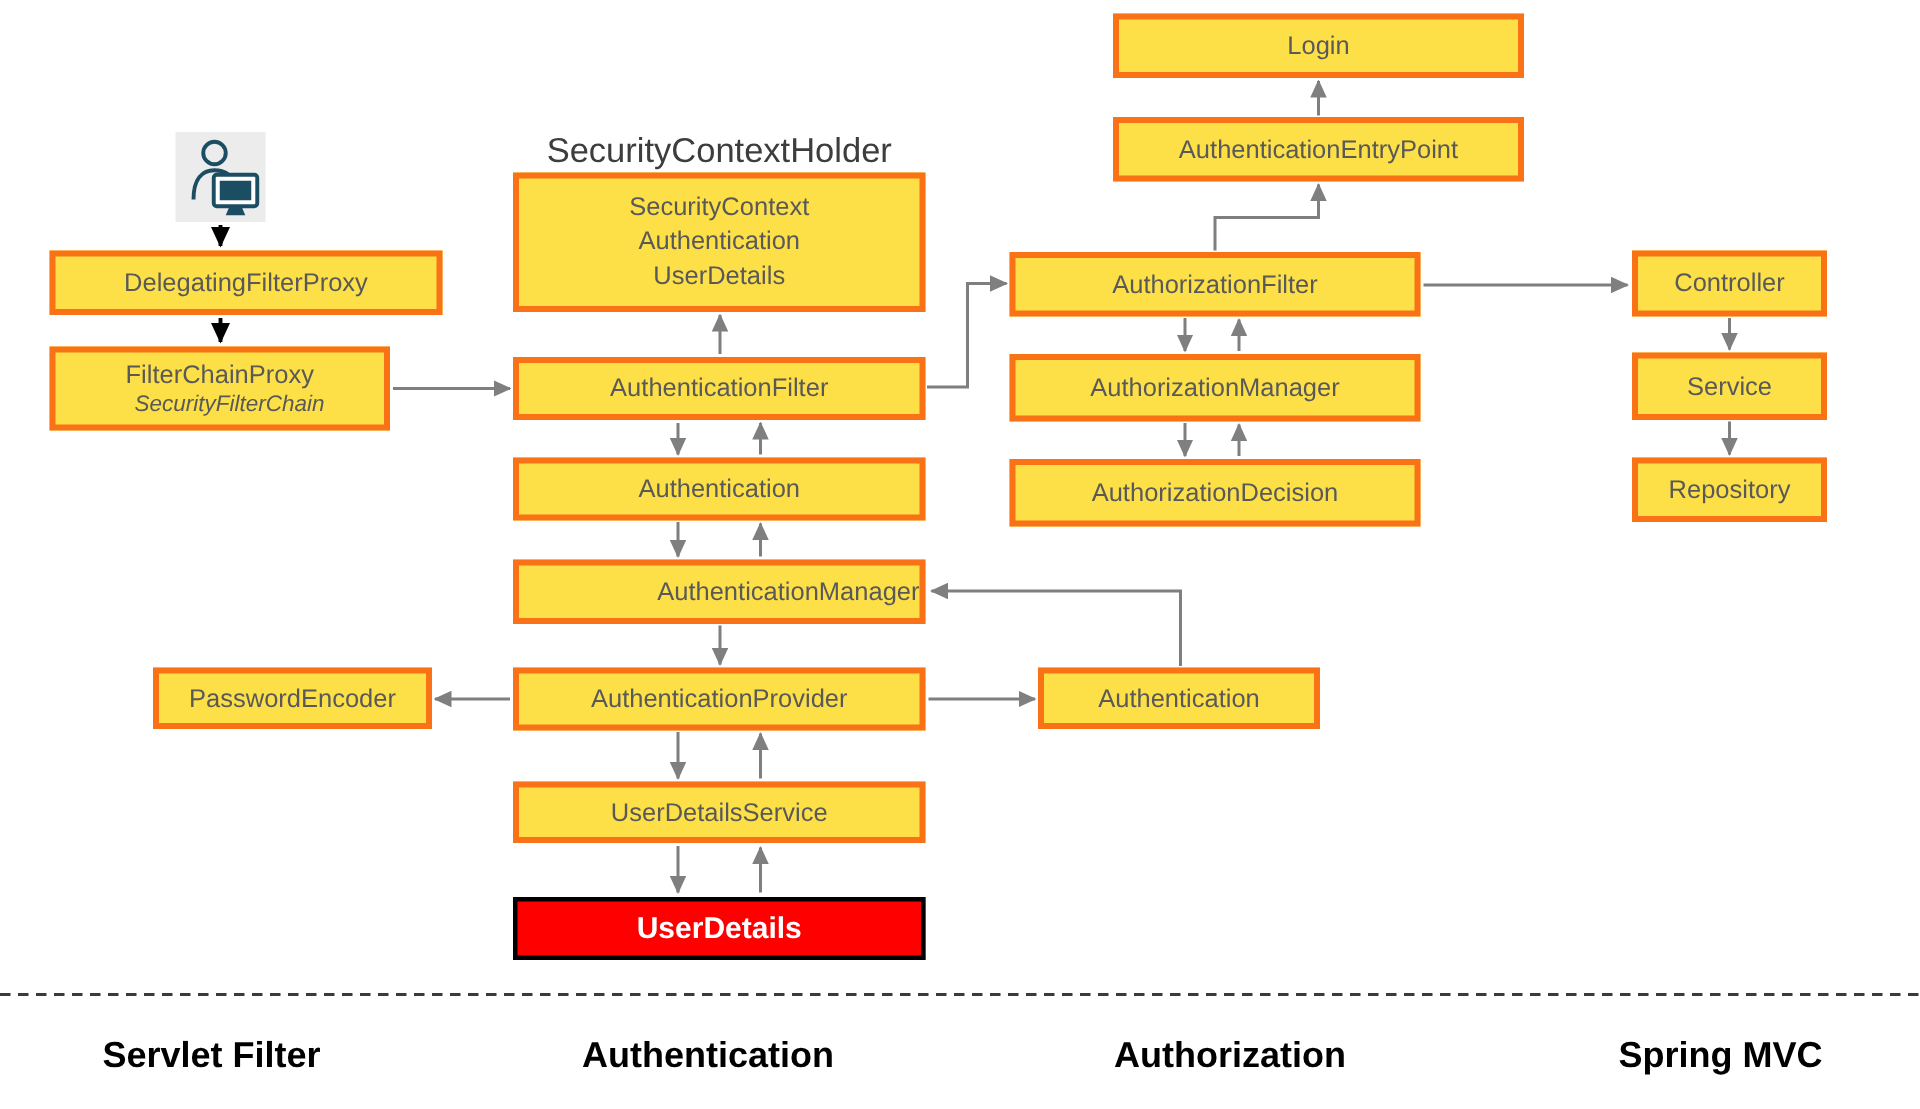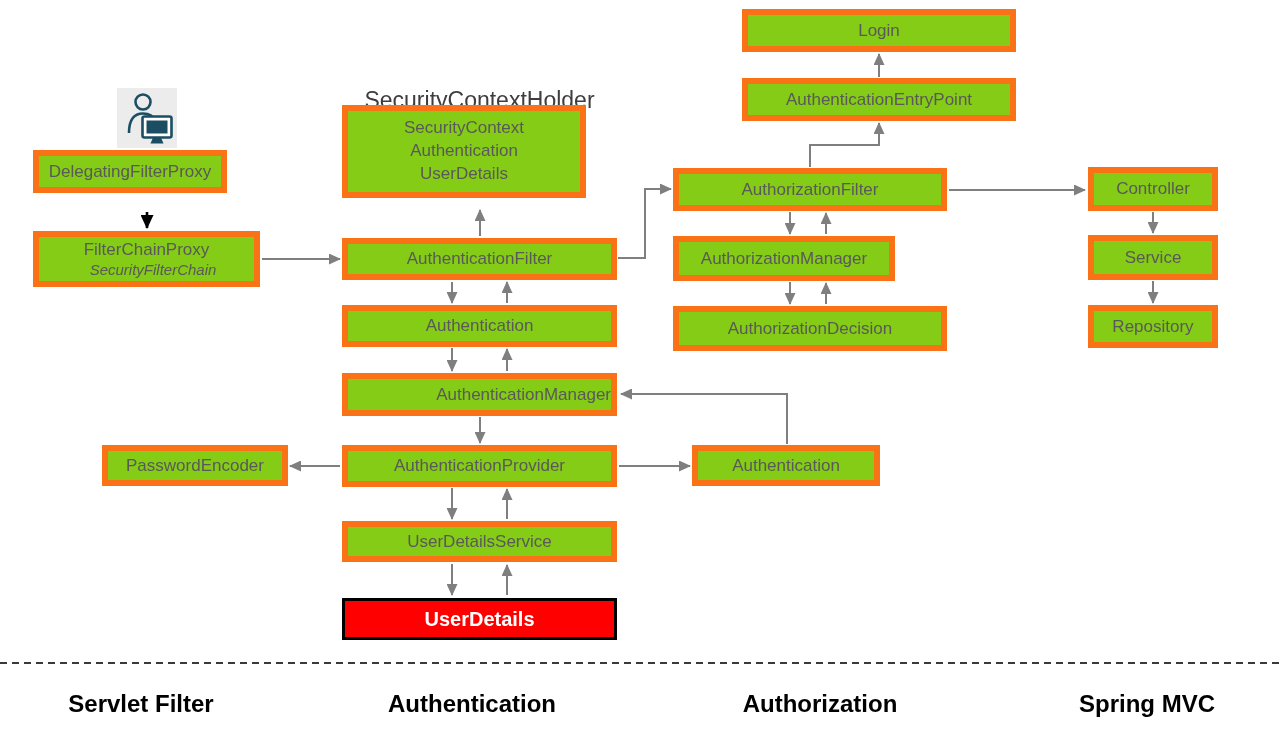--- a/index.html
+++ b/index.html
@@ -2,34 +2,34 @@
 <html><head>
 <meta charset="utf-8">
 <style>
   html,body{margin:0;padding:0;background:#fff;}
   .canvas{
     position:relative;width:1280px;height:739px;background:#ffffff;
     font-family:"Liberation Sans", sans-serif;overflow:hidden;
   }
   svg.arrows{position:absolute;left:0;top:0;width:1280px;height:739px;pointer-events:none;}
   .node{
-    position:absolute;background:#84cc16;border:6px solid #f97316;
+    position:absolute;background:#fde047;border:4px solid #f97316;
     display:flex;flex-direction:column;align-items:center;justify-content:center;
     color:#595959;font-size:17px;line-height:1.25;text-align:center;box-sizing:border-box;
   }
   .node .sub{font-size:15px;font-style:italic;margin-top:1px;margin-left:13px;}
   #n-login{left:742px;top:9px;width:274px;height:43px;}
   #n-aep{left:742px;top:78px;width:274px;height:43px;}
-  #n-scbox{left:342px;top:105px;width:244px;height:93px;line-height:1.35;}
-  #n-dfp{left:33px;top:150px;width:194px;height:43px;}
+  #n-scbox{left:342px;top:115px;width:275px;height:93px;line-height:1.35;}
+  #n-dfp{left:33px;top:167px;width:262px;height:43px;}
   #n-fcp{left:33px;top:231px;width:227px;height:56px;}
   #n-authfilter{left:342px;top:238px;width:275px;height:42px;}
   #n-authzfilter{left:673px;top:168px;width:274px;height:43px;}
   #n-controller{left:1088px;top:167px;width:130px;height:44px;}
-  #n-authzmanager{left:673px;top:236px;width:222px;height:45px;}
+  #n-authzmanager{left:673px;top:236px;width:274px;height:45px;}
   #n-service{left:1088px;top:235px;width:130px;height:45px;}
   #n-authnmid{left:342px;top:305px;width:275px;height:42px;}
   #n-authzdecision{left:673px;top:306px;width:274px;height:45px;}
   #n-repository{left:1088px;top:305px;width:130px;height:43px;}
   #n-authnmanager{left:342px;top:373px;width:275px;height:43px;align-items:flex-end;}
   #n-pwencoder{left:102px;top:445px;width:186px;height:41px;}
   #n-authnprovider{left:342px;top:445px;width:275px;height:42px;}
   #n-authnright{left:692px;top:445px;width:188px;height:41px;}
   #n-uds{left:342px;top:521px;width:275px;height:41px;}
   #n-userdetails{

